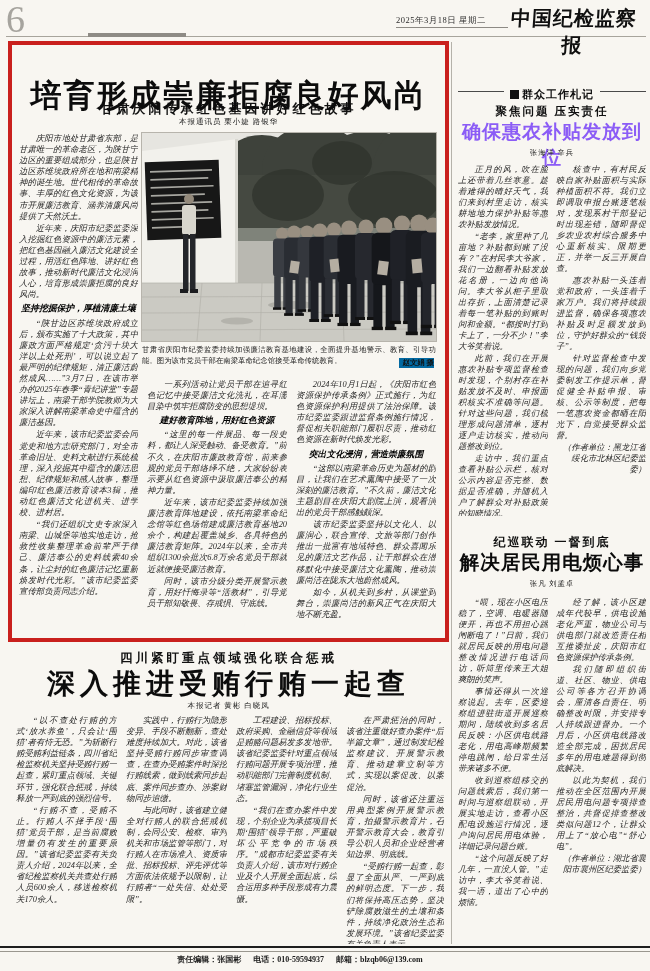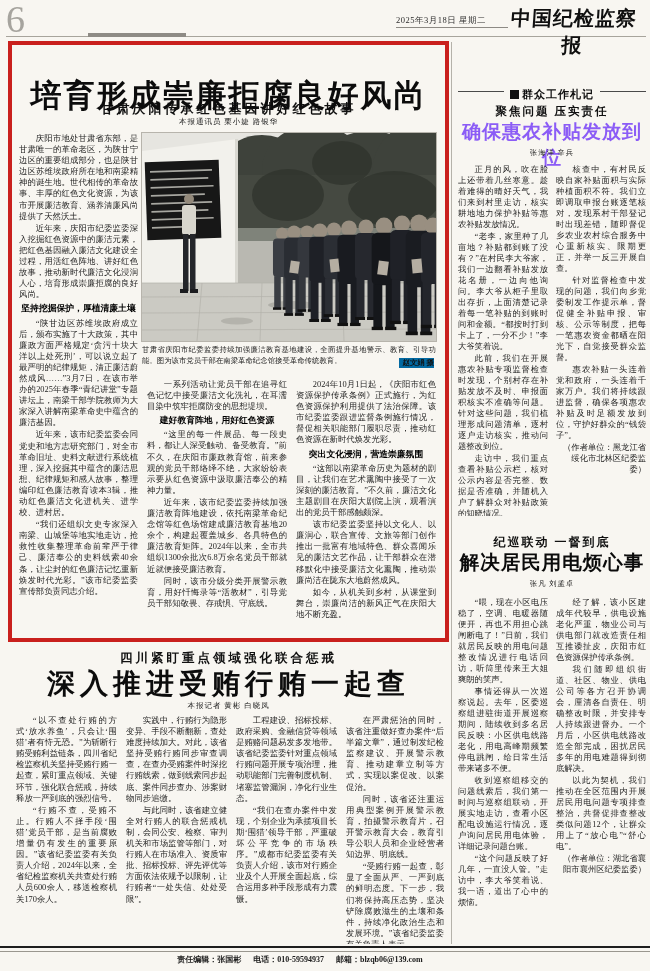--- a/index.html
+++ b/index.html
@@ -17,21 +17,21 @@
   .pub-date{left:396px;top:15px;font-size:8.5px;color:#2c2c2c;letter-spacing:0.5px;}
   .pub-date-rule{left:396px;top:27px;width:112px;height:1px;background:#8d8a84;}
   .masthead{left:500px;top:5px;width:146px;font-size:20px;font-weight:900;text-align:center;
     transform:skewX(-4deg);letter-spacing:1px;color:#101010;}
   
   .highlight-box{left:8px;top:41px;width:441px;height:601px;border:4px solid #c9201d;box-sizing:border-box;background:transparent;}
   
   .m-kicker{left:8px;top:58px;width:441px;text-align:center;font-size:13px;font-weight:600;letter-spacing:3px;color:#111;margin-top:42px;}
   .m-headline{left:8px;top:75px;width:441px;text-align:center;font-size:31px;font-weight:800;letter-spacing:2px;color:#0c0c0c;}
   .m-byline{left:8px;top:117px;width:441px;text-align:center;font-size:7.5px;color:#222;letter-spacing:1px;}
-  .col{overflow:hidden;}
+  .col{overflow:hidden;font-style:italic;}
   .col p{margin:0 0 1px 0;font-size:8.4px;line-height:11.1px;text-align:justify;text-indent:2em;color:#1f1f1f;}
   .col p.subhead{font-weight:bold;text-indent:0;text-align:center;font-size:8.8px;margin:3px 0;color:#000;}
   .col p.attribution{text-indent:0;text-align:right;}
   .m-col1{left:19px;top:133px;width:119px;height:501px;}
   .m-photo{left:142px;top:133px;width:294px;height:208px;outline:1px solid #b7b4ac;background:#dddcd6;}
   .m-caption{left:142px;top:345px;width:294px;height:24px;}
   .m-caption .cap-text{font-size:7.4px;line-height:10.6px;text-align:justify;color:#222;margin:0;}
   .m-caption .cap-credit{position:absolute;right:2px;bottom:1px;font-size:7.4px;font-weight:600;color:#111;background:#0369a1;padding-left:4px;}
   .m-col2{left:147px;top:379px;width:140px;height:257px;}
   .m-col3{left:296px;top:379px;width:140px;height:257px;}
@@ -232,22 +232,22 @@
   <div class="abs s1-headline">确保惠农补贴发放到位</div>
   <div class="abs s1-byline">张海洋 辛兵</div>
   <div class="abs col sidecol s1-col1">
       <p>正月的风，吹在脸上还带着几丝寒意。趁着难得的晴好天气，我们来到村里走访，核实耕地地力保护补贴等惠农补贴发放情况。</p>
       <p>“老李，家里种了几亩地？补贴都到账了没有？”在村民李大爷家，我们一边翻看补贴发放花名册，一边向他询问。李大爷从柜子里取出存折，上面清楚记录着每一笔补贴的到账时间和金额。“都按时打到卡上了，一分不少！”李大爷笑着说。</p>
       <p>此前，我们在开展惠农补贴专项监督检查时发现，个别村存在补贴发放不及时、申报面积核实不准确等问题。针对这些问题，我们梳理形成问题清单，逐村逐户走访核实，推动问题整改到位。</p>
       <p>走访中，我们重点查看补贴公示栏，核对公示内容是否完整、数据是否准确，并随机入户了解群众对补贴政策的知晓情况。</p>
     </div>
   <div class="abs col sidecol s1-col2">
       <p>核查中，有村民反映自家补贴面积与实际种植面积不符。我们立即调取申报台账逐笔核对，发现系村干部登记时出现差错，随即督促乡农业农村综合服务中心重新核实、限期更正，并举一反三开展自查。</p>
+      <p>惠农补贴一头连着党和政府，一头连着千家万户。我们将持续跟进监督，确保各项惠农补贴及时足额发放到位，守护好群众的“钱袋子”。</p>
       <p>针对监督检查中发现的问题，我们向乡党委制发工作提示单，督促健全补贴申报、审核、公示等制度，把每一笔惠农资金都晒在阳光下，自觉接受群众监督。</p>
-      <p>惠农补贴一头连着党和政府，一头连着千家万户。我们将持续跟进监督，确保各项惠农补贴及时足额发放到位，守护好群众的“钱袋子”。</p>
       <p class="attribution">（作者单位：黑龙江省绥化市北林区纪委监委）</p>
     </div>
 
   <div class="abs s2-kicker">纪巡联动 一督到底</div>
   <div class="abs s2-headline">解决居民用电烦心事</div>
   <div class="abs s2-byline">张凡 刘孟卓</div>
   <div class="abs col sidecol s2-col1">
       <p>“喂，现在小区电压稳了，空调、电暖器随便开，再也不用担心跳闸断电了！”日前，我们就居民反映的用电问题整改情况进行电话回访，听筒里传来王大姐爽朗的笑声。</p>
       <p>事情还得从一次巡察说起。去年，区委巡察组进驻街道开展巡察期间，陆续收到多名居民反映：小区供电线路老化，用电高峰期频繁停电跳闸，给日常生活带来诸多不便。</p>
       <p>收到巡察组移交的问题线索后，我们第一时间与巡察组联动，开展实地走访，查看小区配电设施运行情况，逐户询问居民用电体验，详细记录问题台账。</p>

